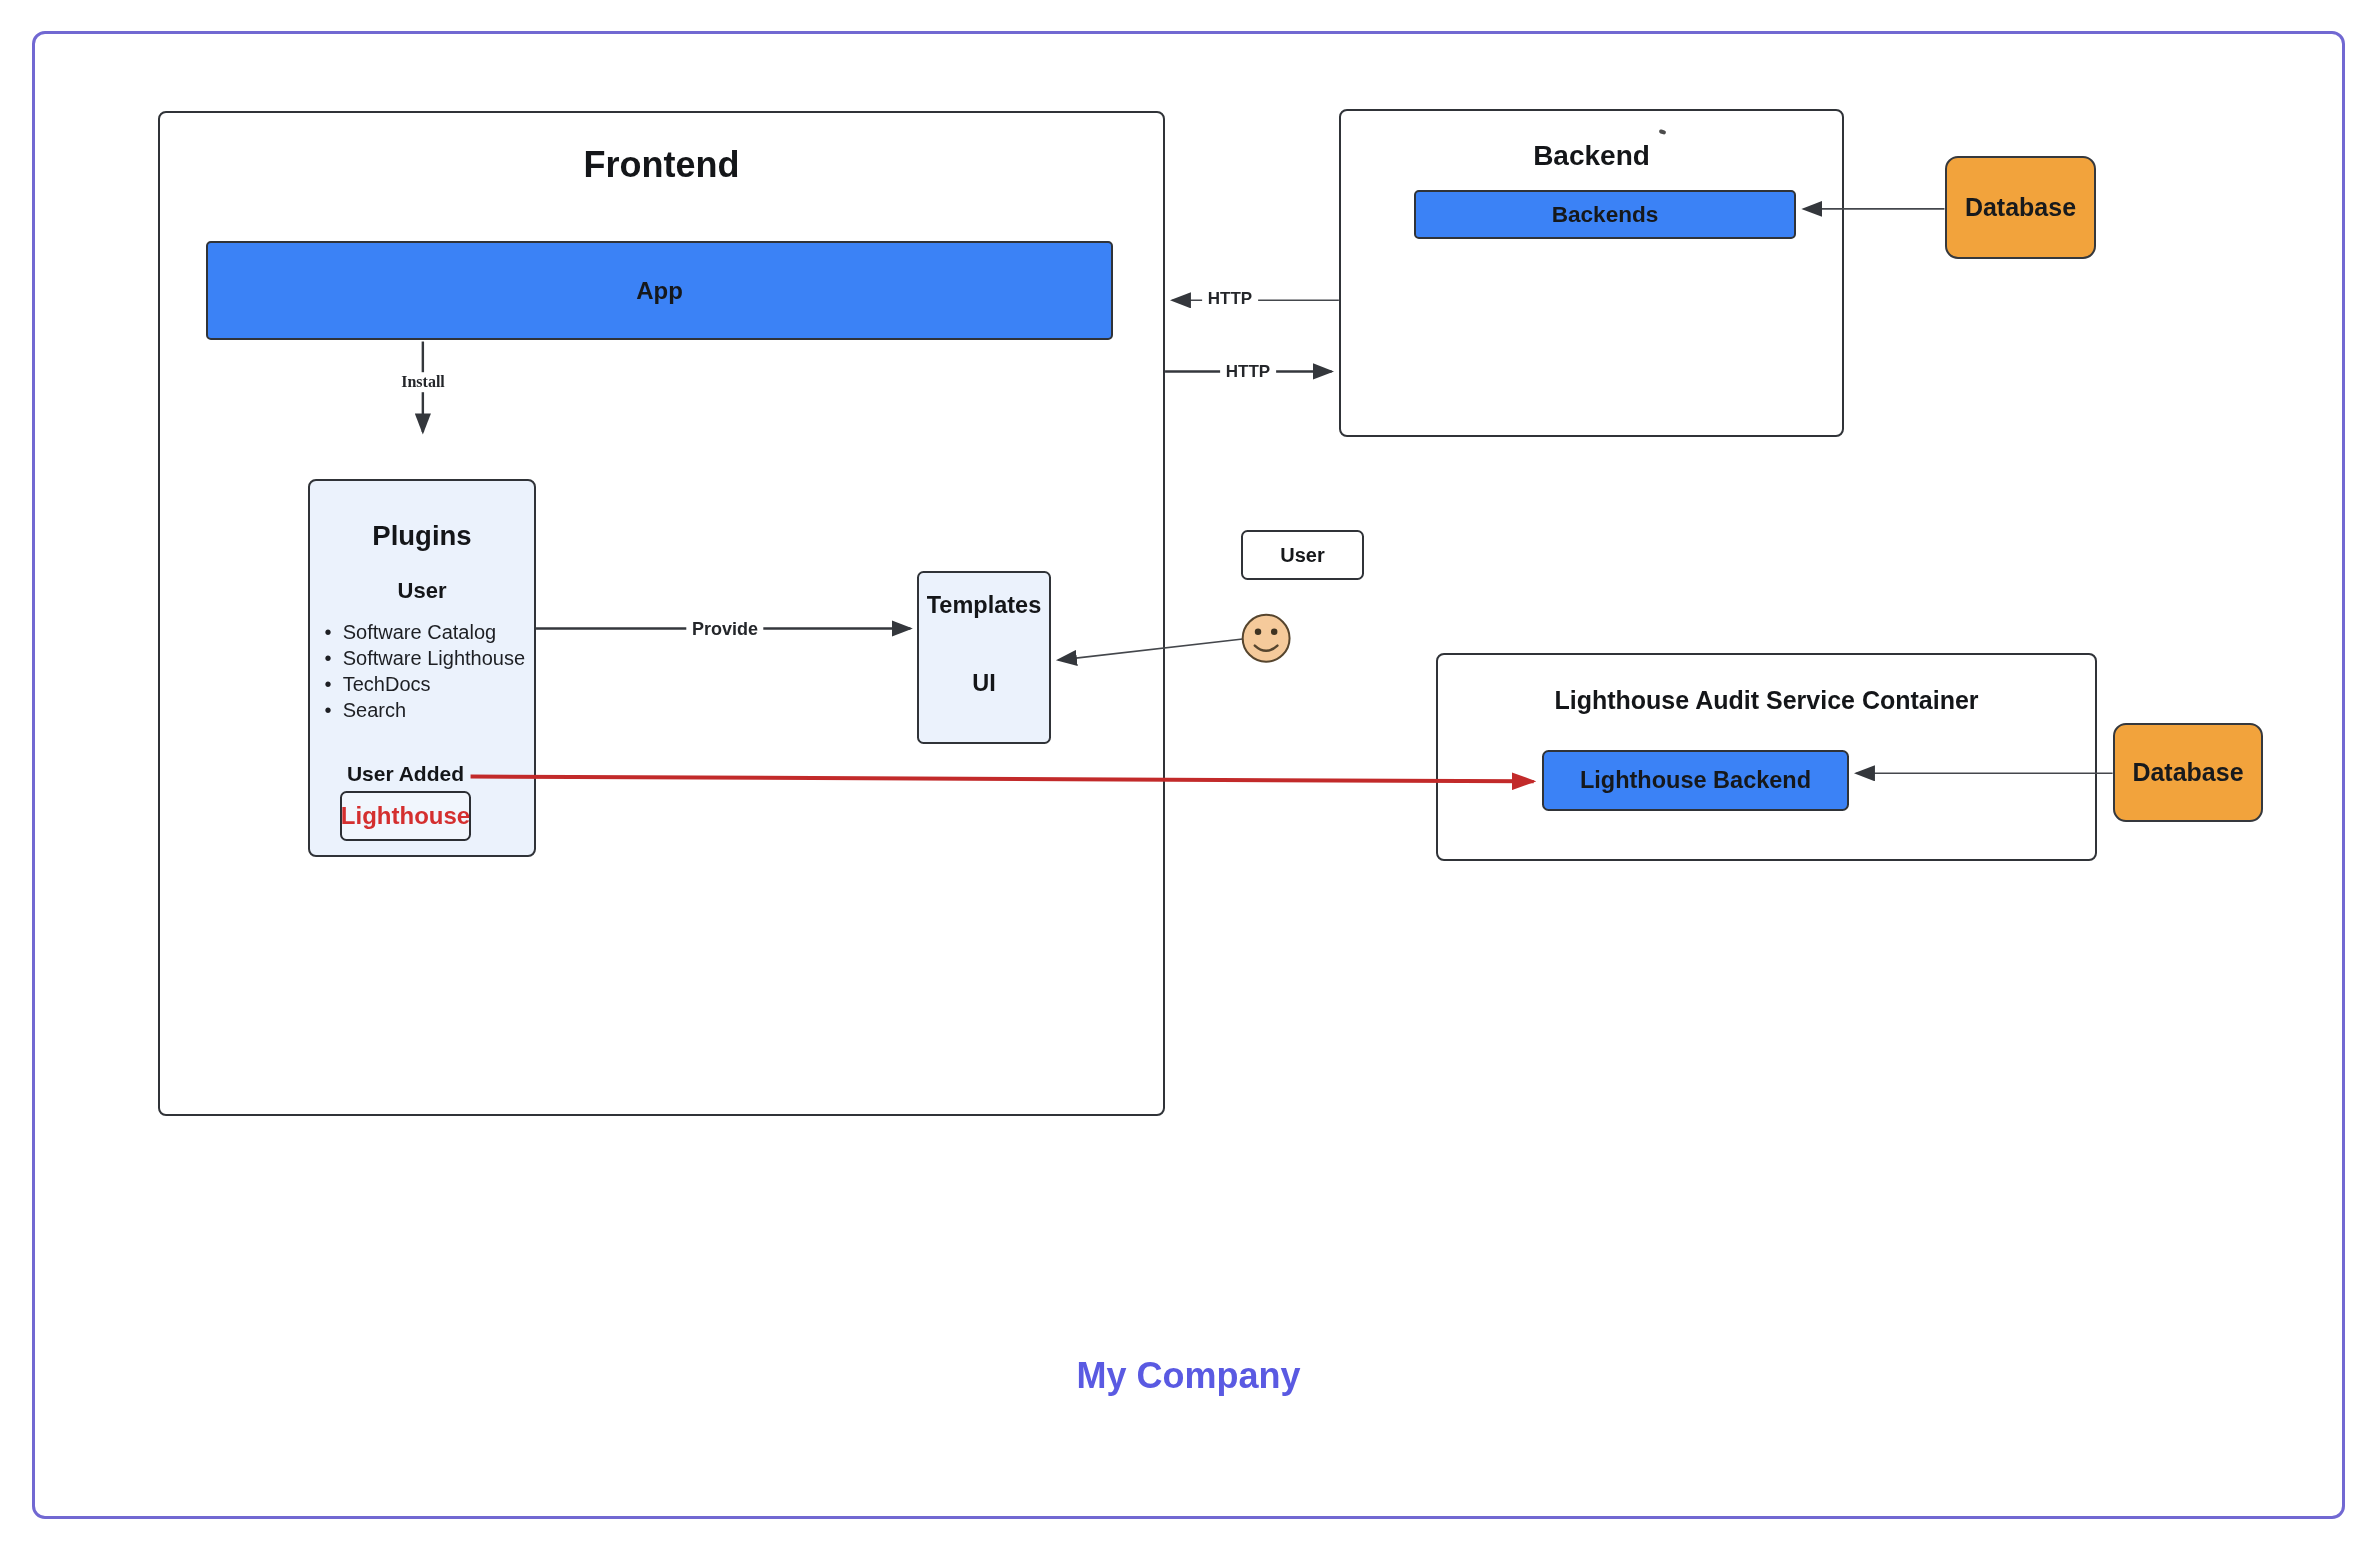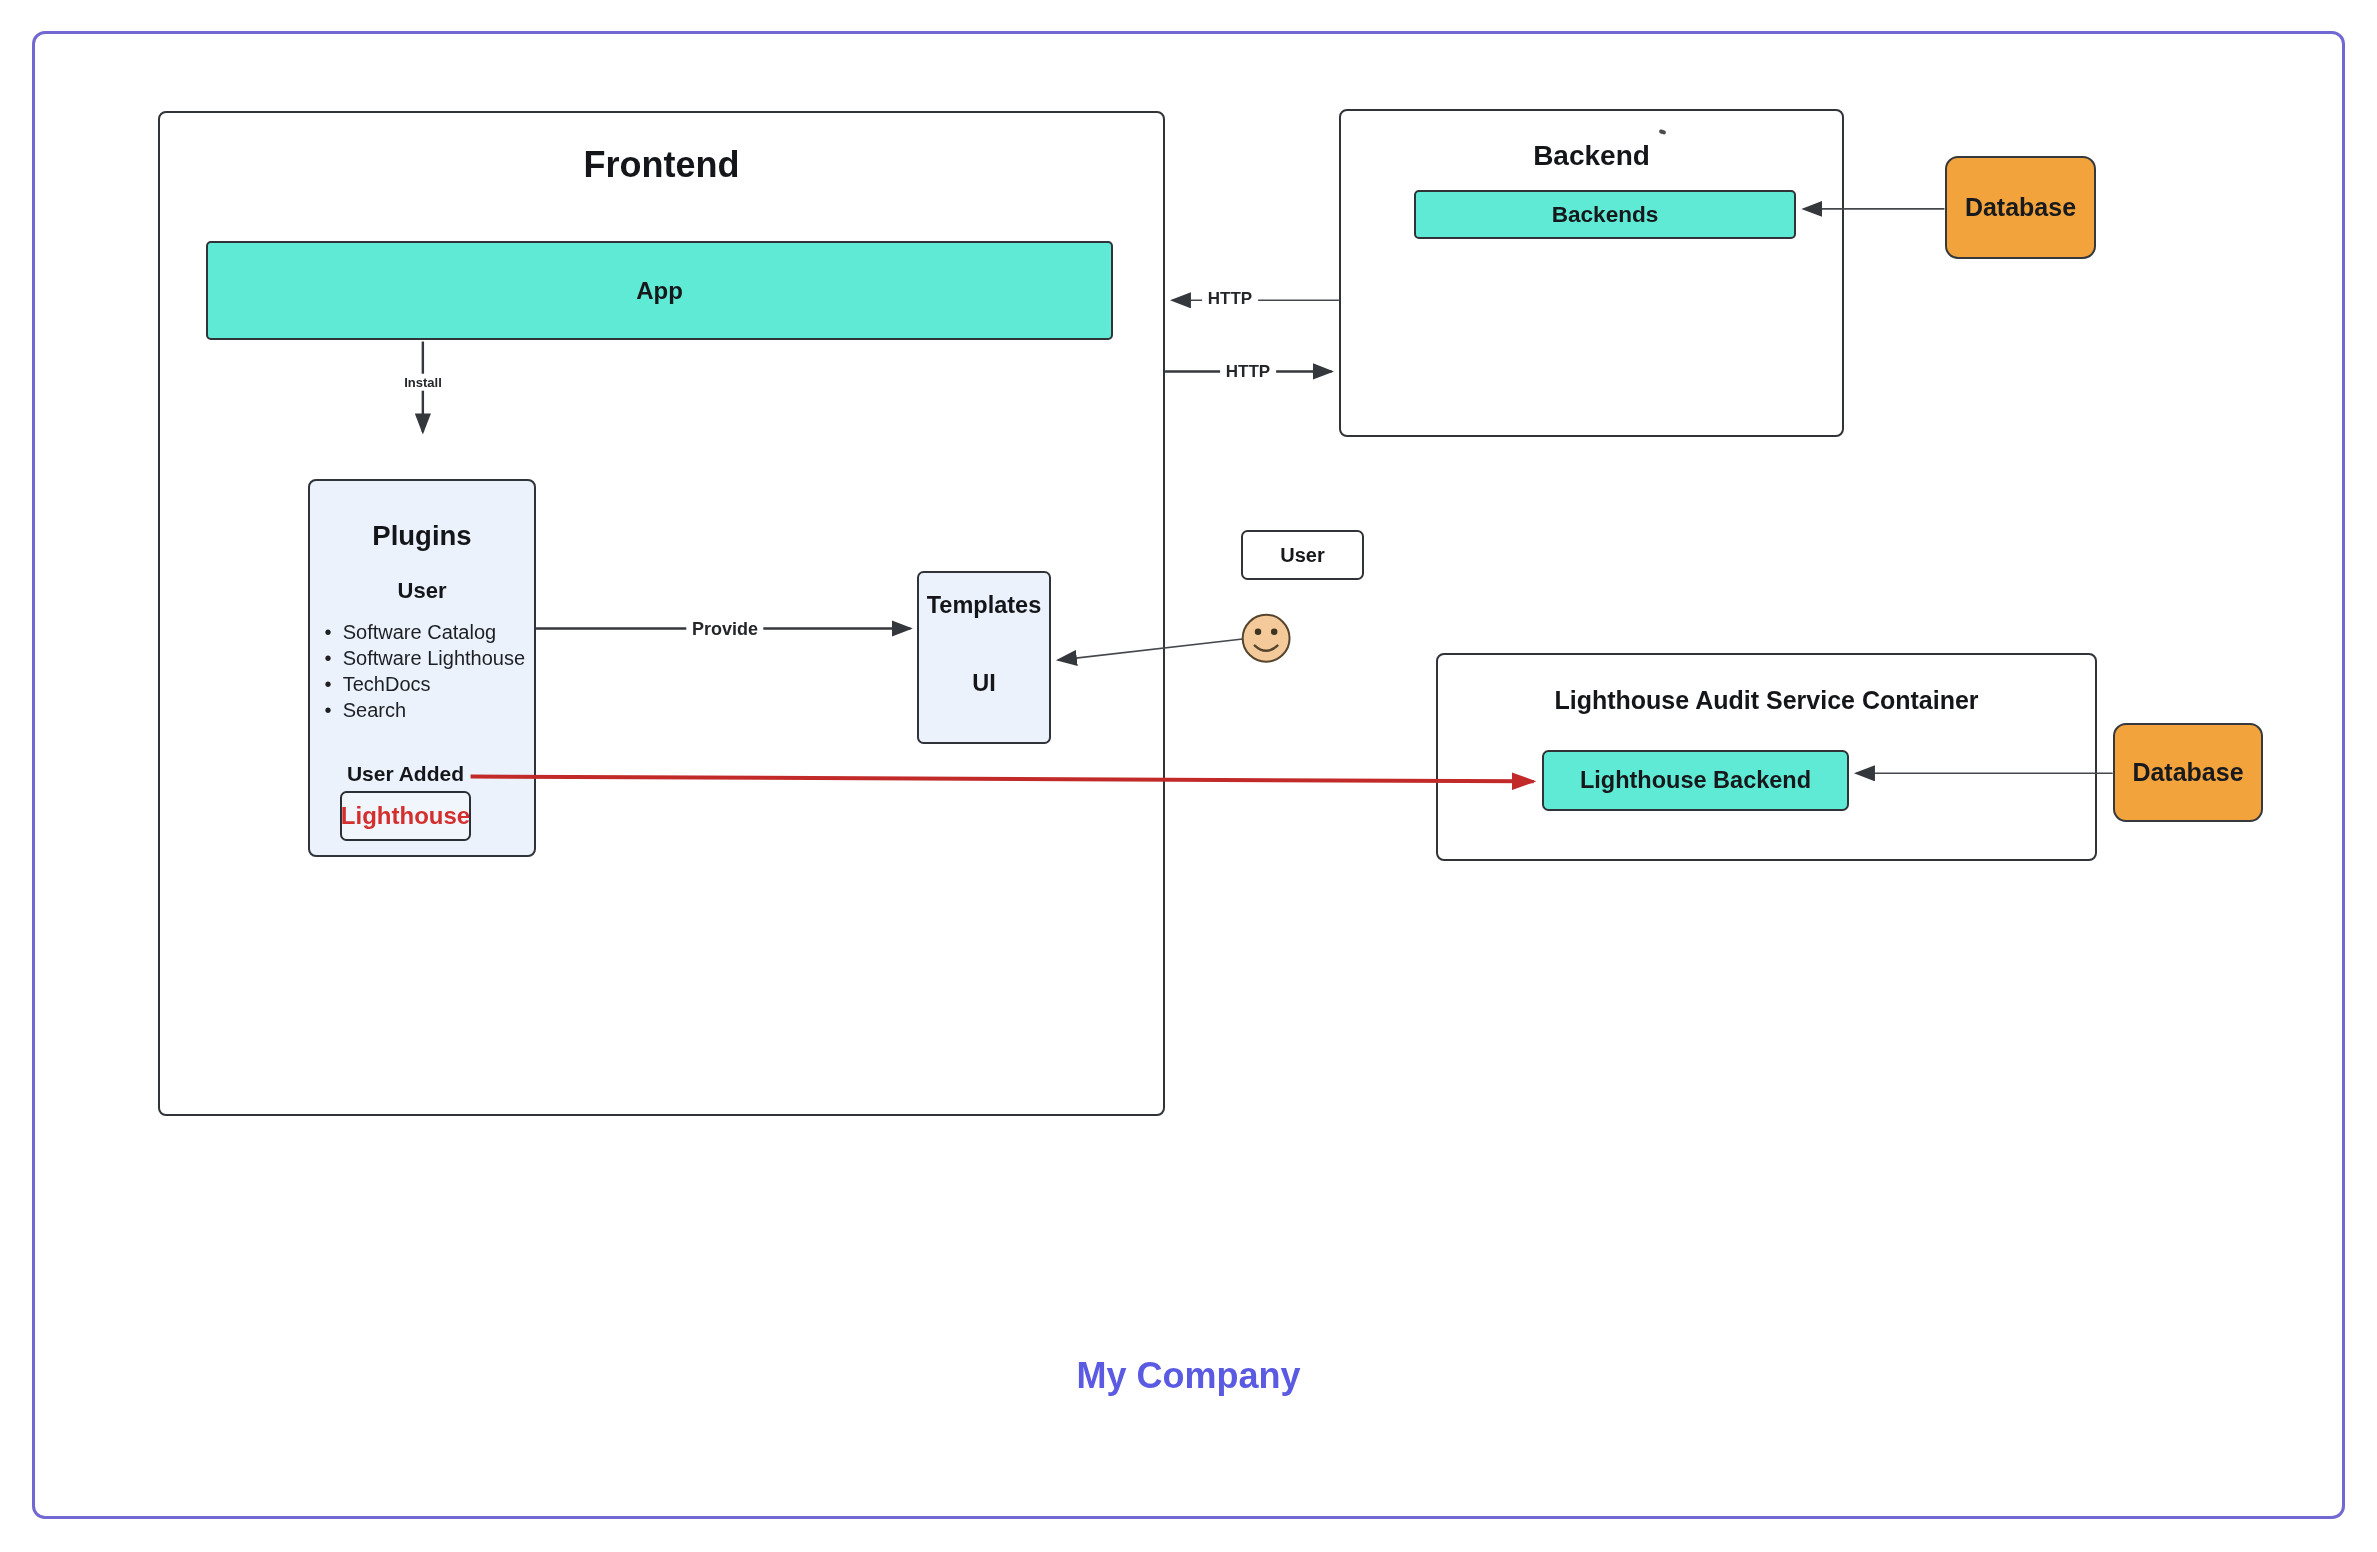--- a/index.html
+++ b/index.html
@@ -19,21 +19,21 @@
     left: 32px; top: 31px; width: 2313px; height: 1488px;
     border: 3.2px solid #7168d2; border-radius: 13px;
     background: transparent;
   }
   .container-box {
     background: #ffffff;
     border: 2.4px solid #303338;
     border-radius: 8px;
   }
   .node-box {
-    background: #5eead4;
+    background: #3b82f6;
     border: 2.4px solid #303338;
     border-radius: 6.5px;
     display: flex; align-items: center; justify-content: center;
     color: #16181b;
   }
   .plain-box {
     background: #ffffff;
     border: 2.4px solid #303338;
     border-radius: 8px;
     display: flex; align-items: center; justify-content: center;
@@ -94,21 +94,21 @@
   #lighthouse-backend-box { left: 1542px; top: 750px; width: 307px; height: 61px; font-size: 23.5px; font-weight: 700; }
   #database-right { left: 2113px; top: 723px; width: 150px; height: 99px; }
 
   
   .arrow-label {
     position: absolute; transform: translate(-50%, -50%);
     background: #ffffff; padding: 0.8px 5.7px;
     color: #24262a; font-weight: 700; white-space: nowrap;
     z-index: 6;
   }
-  #install-label { left: 423px;  top: 382px; font-size: 13px; }
+  #install-label { left: 423px;  top: 382px; font-size: 16px; font-family: Liberation Serif, serif; }
   #provide-label { left: 725px;  top: 629px; font-size: 18px; }
   #http-top-label    { left: 1230px; top: 299px; font-size: 17px; }
   #http-bottom-label { left: 1248px; top: 372px; font-size: 17px; }
 
   #company-name {
     left: 946px; top: 1355px; width: 485px;
     text-align: center; color: #5a5ae2;
     font-size: 36px; font-weight: 700;
   }
 

